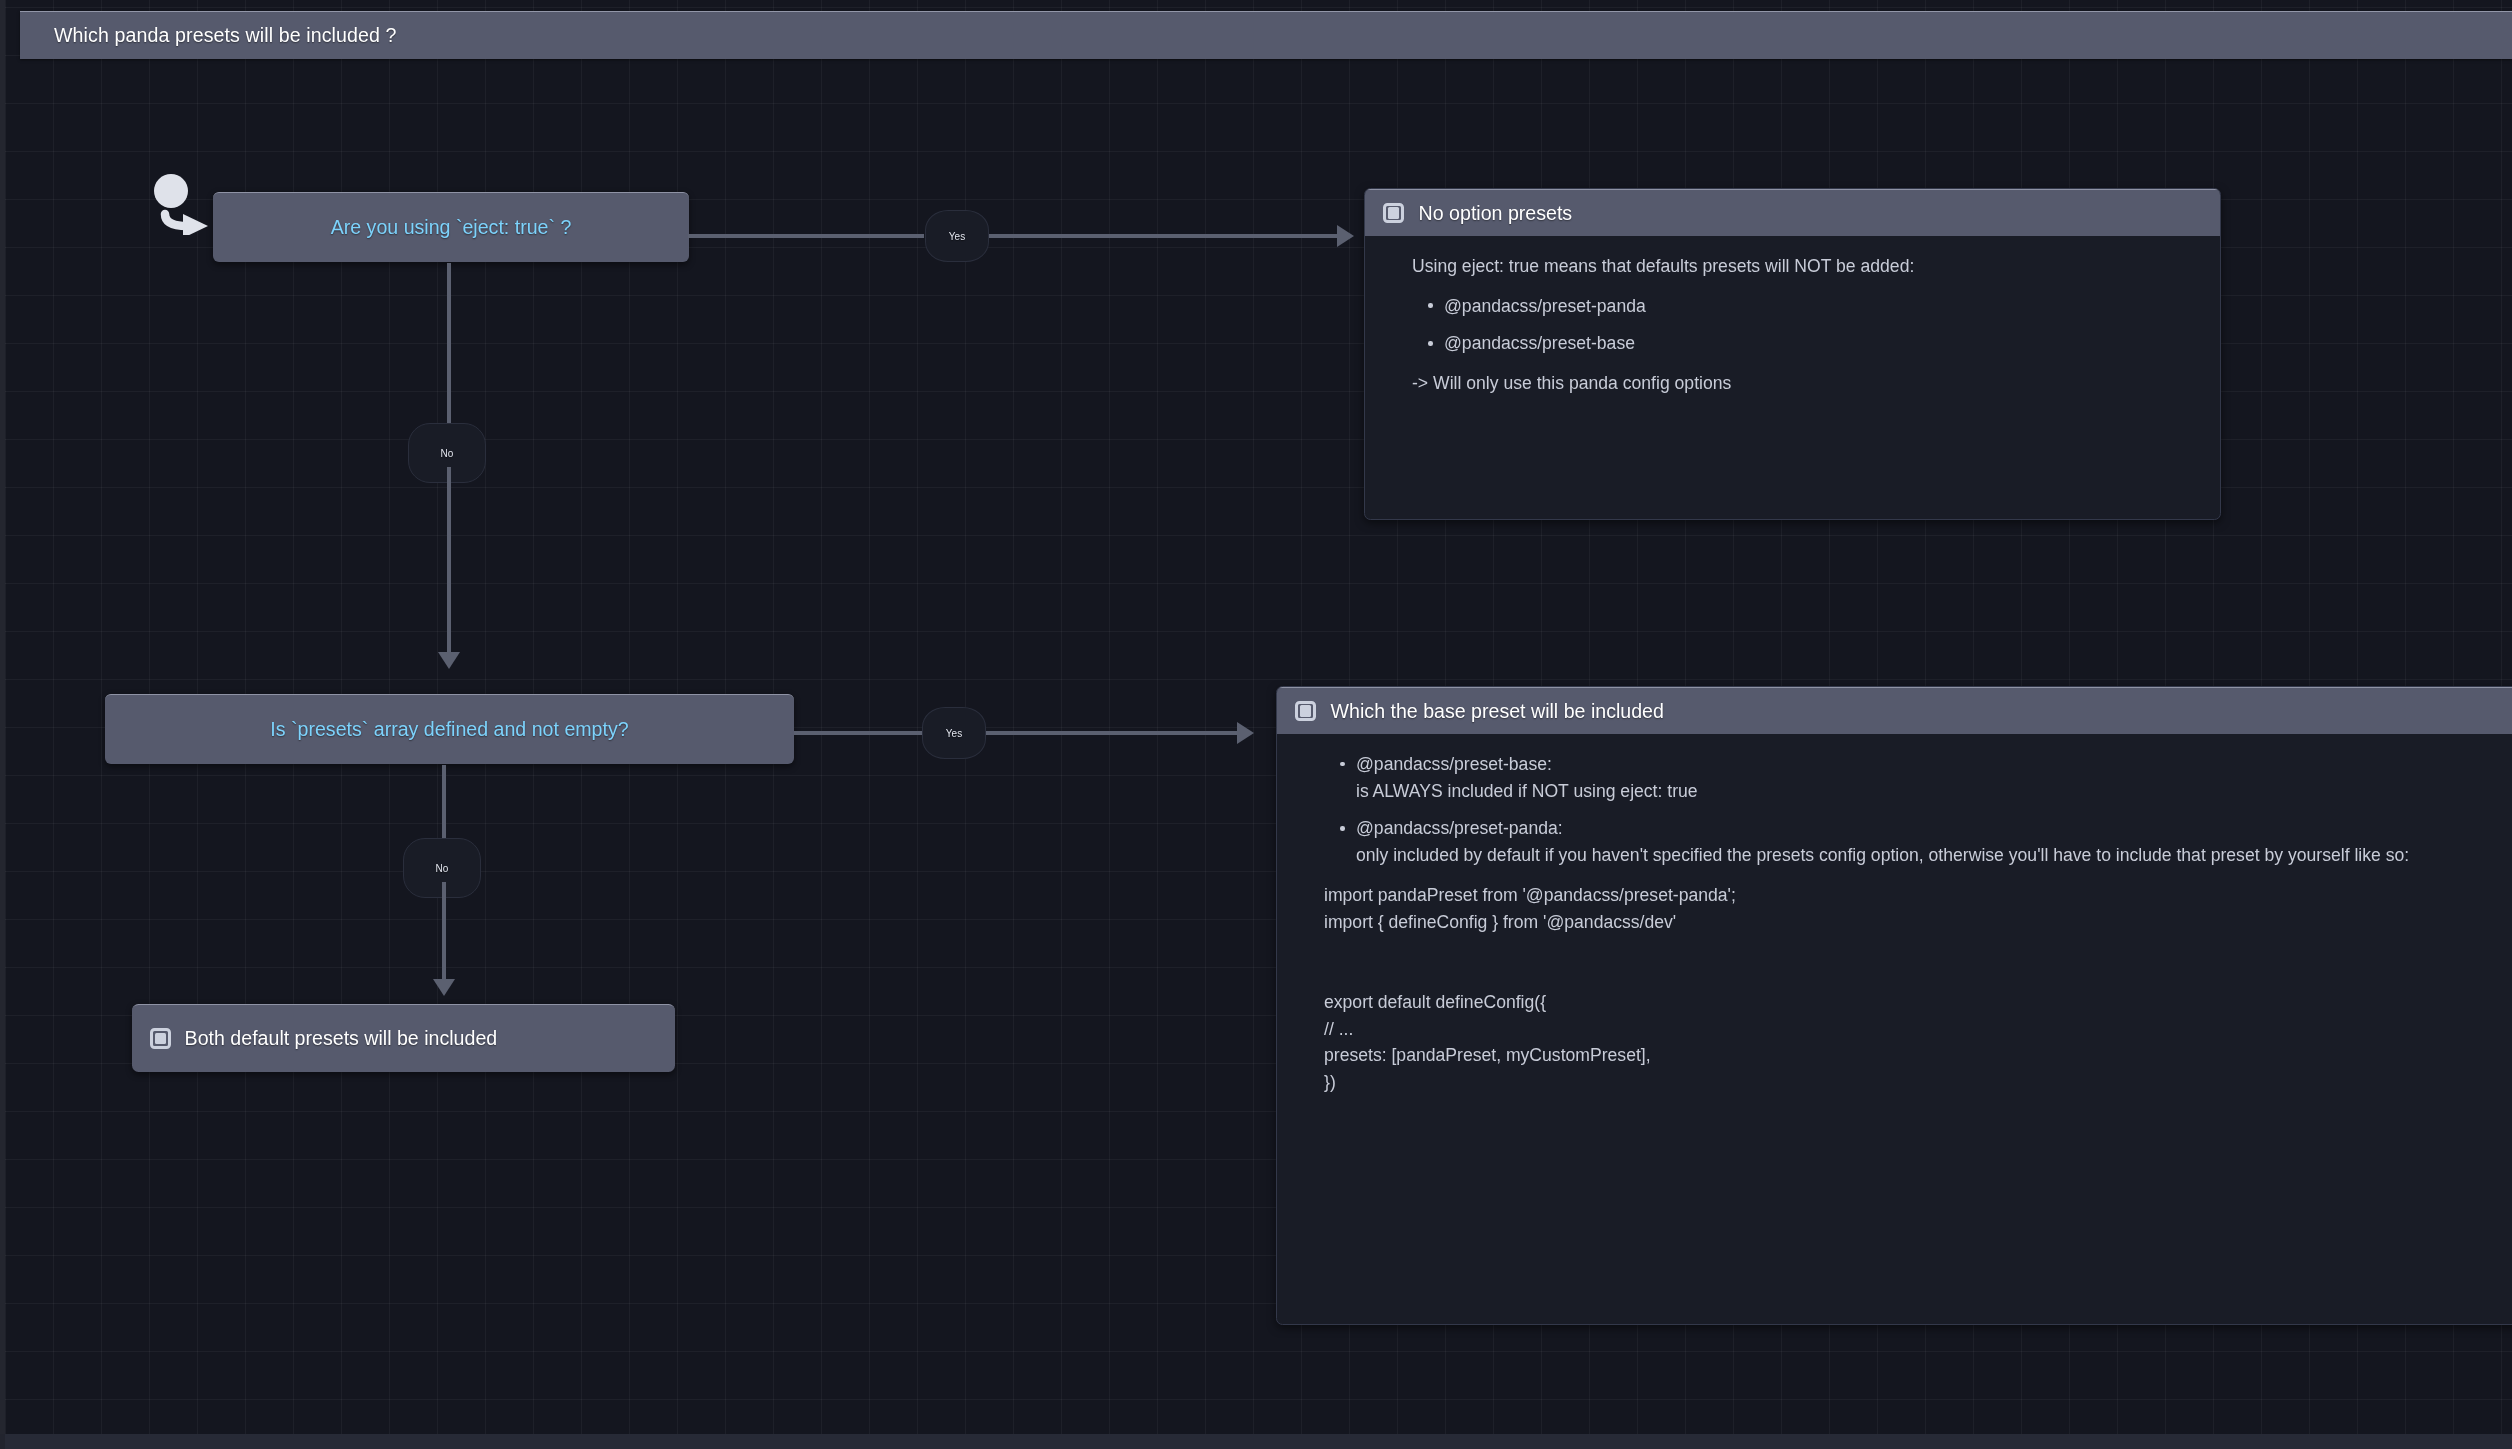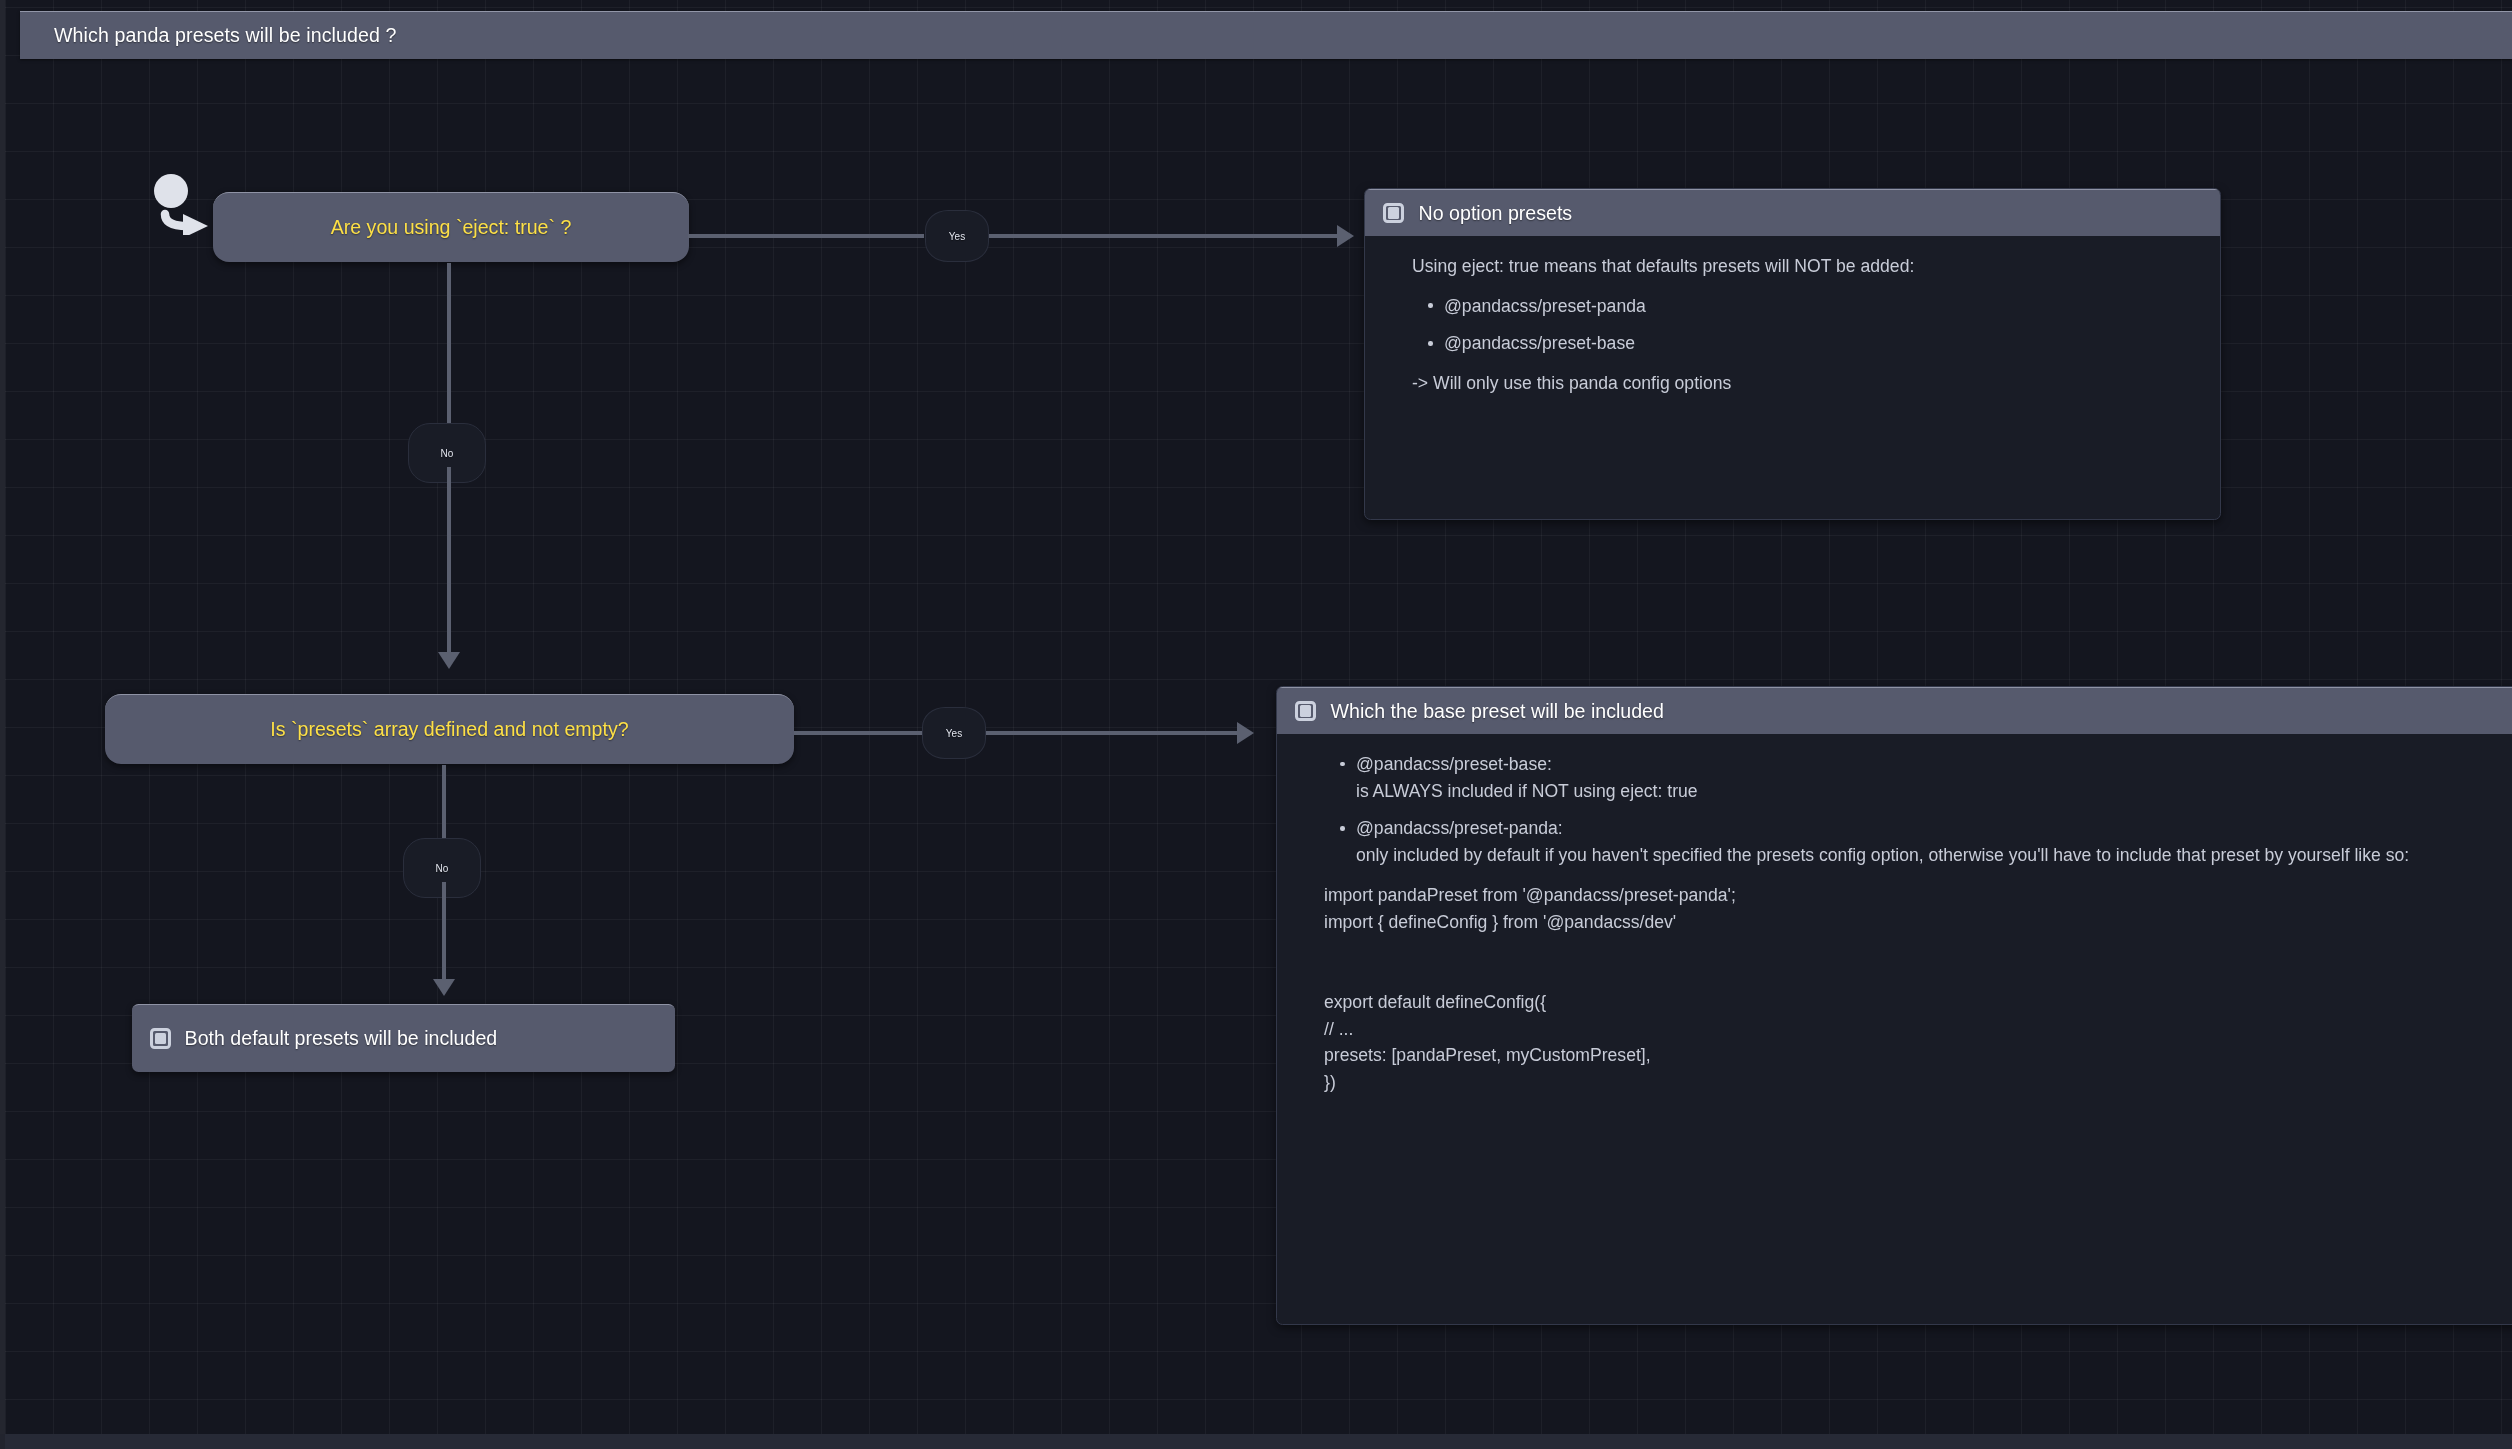--- a/index.html
+++ b/index.html
@@ -56,27 +56,27 @@
     font-size: 19.6px;
     letter-spacing: 0.1px;
     padding-left: 34px;
     text-shadow: 0 1px 1.5px rgba(0,0,0,0.45);
   }
 
   
   .decision-node {
     position: absolute;
     background: #565a6d;
-    border-radius: 16px;
+    border-radius: 6px;
     border-top: 1.5px solid #8f93a5;
     box-sizing: border-box;
     display: flex;
     align-items: center;
     justify-content: center;
-    color: #fde047;
+    color: #7dd3fc;
     font-size: 19.6px;
     padding: 0 17px;
     box-shadow: 0 2.5px 6px rgba(0,0,0,0.45);
     text-shadow: 0 1px 1.5px rgba(0,0,0,0.45);
     white-space: nowrap;
   }
 
   .result-node {
     position: absolute;
     background: #565a6d;

